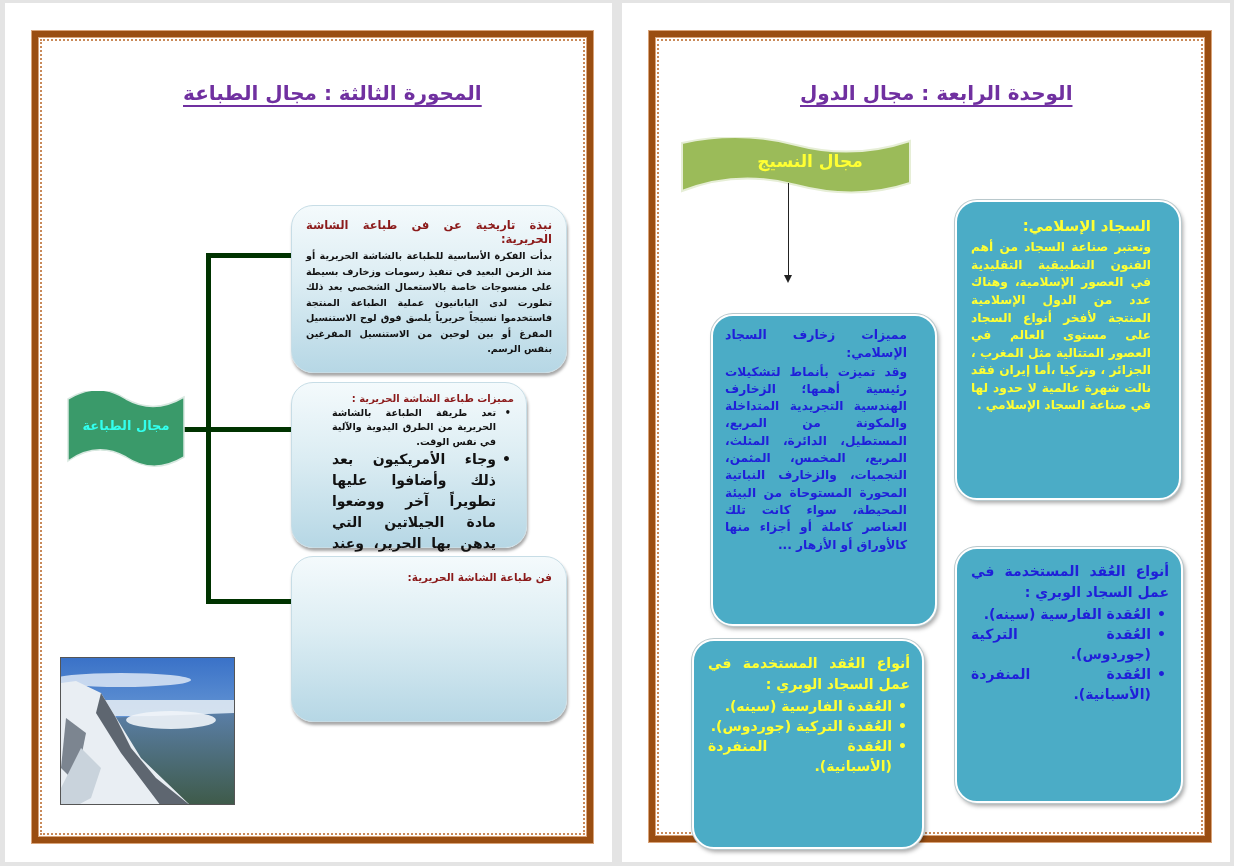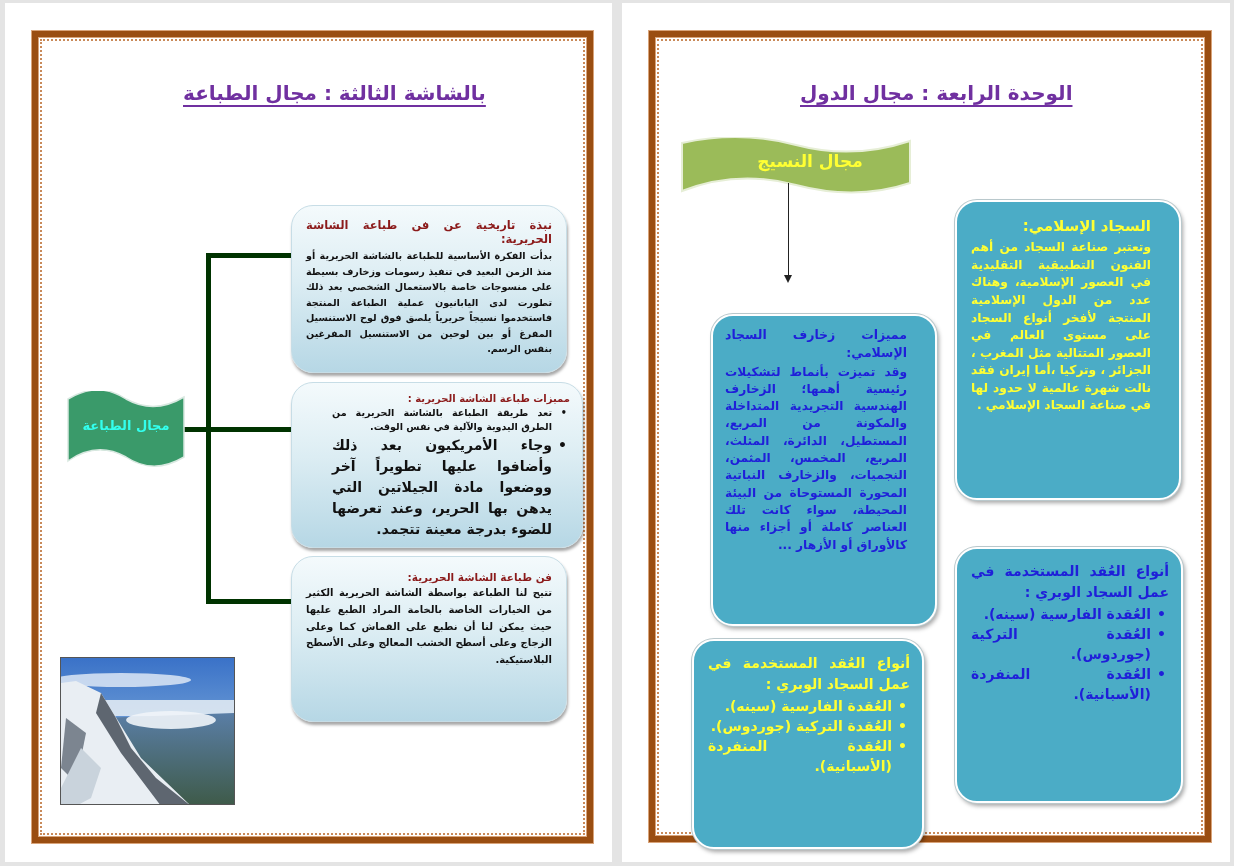--- a/index.html
+++ b/index.html
@@ -48,51 +48,50 @@
   .photo { position: absolute; overflow: hidden; border: 1px solid #555; }
   .arrow-line { position: absolute; background: #222; width: 1px; }
   .arrow-head { position: absolute; width: 0; height: 0; border-left: 4px solid transparent; border-right: 4px solid transparent; border-top: 8px solid #222; }
 </style>
 </head>
 <body>
 
 <div class="page" id="page-left">
   <div class="frame"></div>
 
-  <div class="title" style="left:178px; top:78px;">بالشاشة الثالثة : مجال الطباعة</div>
+  <div class="title" style="left:178px; top:78px;">المحورة الثالثة : مجال الطباعة</div>
 
   <div class="line" style="left:176px; top:424px; width:30px; height:5px;"></div>
   <div class="line" style="left:201px; top:250px; width:5px; height:349px;"></div>
   <div class="line" style="left:201px; top:250px; width:90px; height:5px;"></div>
   <div class="line" style="left:201px; top:424px; width:90px; height:5px;"></div>
   <div class="line" style="left:201px; top:596px; width:90px; height:5px;"></div>
 
   <div class="banner" style="left:61px; top:388px; width:120px; height:76px; color:#33ffee; font-size:13px;">
     <svg width="120" height="76" viewBox="0 0 120 76">
       <path d="M2,8 C22,-4 42,-4 60,8 C78,18 98,18 118,6 L118,66 C98,78 78,78 60,66 C42,56 22,56 2,70 Z" fill="#3a9a6a" stroke="#d8e8e0" stroke-width="1.5"></path>
     </svg>
     <span style="margin-top:-8px;">مجال الطباعة</span>
   </div>
 
   <div class="card light" style="left:286px; top:166px; width:276px; height:168px; padding:12px 14px 8px 14px;">
     <h4>نبذة تاريخية عن فن طباعة الشاشة الحريرية:</h4>
     <p style="font-size:9.6px; line-height:1.62;">بدأت الفكرة الأساسية للطباعة بالشاشة الحريرية أو منذ الزمن البعيد في تنفيذ رسومات وزخارف بسيطة على منسوجات خاصة بالاستعمال الشخصي بعد ذلك تطورت لدى اليابانيون عملية الطباعة المنتجة فاستخدموا نسيجاً حريرياً يلصق فوق لوح الاستنسيل المفرغ أو بين لوحين من الاستنسيل المفرغين بنفس الرسم.</p>
   </div>
 
-  <div class="card light" style="left:286px; top:343px; width:292px; height:166px; padding:10px 12px 8px 40px;">
+  <div class="card light" style="left:286px; top:343px; width:236px; height:166px; padding:10px 12px 8px 40px;">
     <h4 style="font-size:10px;">مميزات طباعة الشاشة الحريرية :</h4>
     <ul>
       <li style="font-size:9.6px;">تعد طريقة الطباعة بالشاشة الحريرية من الطرق اليدوية والآلية في نفس الوقت.</li>
       <li style="font-size:14px;">وجاء الأمريكيون بعد ذلك وأضافوا عليها تطويراً آخر ووضعوا مادة الجيلاتين التي يدهن بها الحرير، وعند تعرضها للضوء بدرجة معينة تتجمد.</li>
     </ul>
   </div>
 
   <div class="card light" style="left:286px; top:517px; width:276px; height:166px; padding:14px 14px 8px 14px;">
     <h4 style="font-size:10.5px;">فن طباعة الشاشة الحريرية:</h4>
-    <p style="font-size:10px; line-height:1.68;">تتيح لنا الطباعة بواسطة الشاشة الحريرية الكثير من الخيارات الخاصة بالخامة المراد الطبع عليها حيث يمكن لنا أن نطبع على القماش كما وعلى الزجاج وعلى أسطح الخشب المعالج وعلى الأسطح البلاستيكية.</p>
   </div>
 
   <div class="photo" style="left:55px; top:654px; width:175px; height:148px;" title="mountain-glacier-photo">
     <svg width="175" height="148" viewBox="0 0 175 148">
       <defs>
         <linearGradient id="sky" x1="0" y1="0" x2="0" y2="1">
           <stop offset="0" stop-color="#3a72c8"></stop>
           <stop offset="0.5" stop-color="#6f9ed6"></stop>
           <stop offset="1" stop-color="#9fb9d6"></stop>
         </linearGradient>

